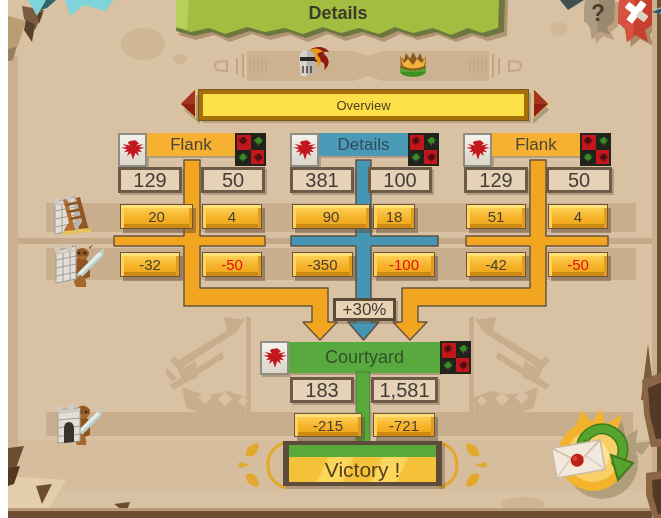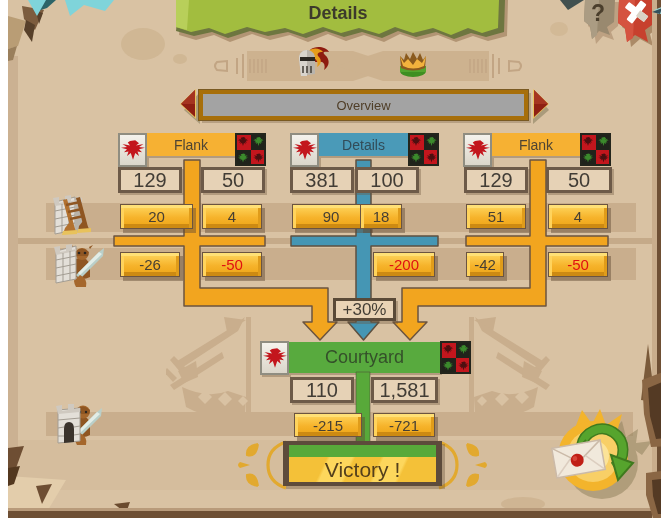--- a/index.html
+++ b/index.html
@@ -9,21 +9,21 @@
   .nbox{position:absolute;height:26px;box-sizing:border-box;background:#e6d2b6;
     border:3px solid #6d5a48;display:flex;align-items:center;justify-content:center;
     font-size:20px;color:#423d36;box-shadow:2px 2px 0 rgba(106,82,58,.35)}
   .gbtn{position:absolute;height:25px;box-sizing:border-box;
     background:linear-gradient(#ffd75f,#f6b32b 55%,#eda415);
     border:1px solid #6b5440;display:flex;align-items:center;justify-content:center;
     font-size:15px;color:#473f33;
     box-shadow:inset 0 3px 0 #ffe076,inset 3px 0 0 #ffd35c,inset -3px 0 0 #e09c1a,inset 0 -4px 0 #cd8a12,3px 4px 0 rgba(96,74,52,.45)}
   .red{color:#e01111}
   .hdrbar{position:absolute;height:23px;display:flex;align-items:center;justify-content:center;
-    font-size:14px;box-shadow:2px 2px 0 rgba(106,82,58,.35)}
+    font-size:17px;box-shadow:2px 2px 0 rgba(106,82,58,.35)}
   .flagbox{position:absolute;width:29px;height:34px;box-sizing:border-box;
     background:linear-gradient(#f4f2ec,#dbd6ca);border:2px solid #8f8d81;
     display:flex;align-items:center;justify-content:center;box-shadow:2px 2px 0 rgba(106,82,58,.35)}
 </style>
 </head>
 <body>
 <div id="stage">
 
 <svg class="abs" style="left:0px;top:0px" width="661" height="518">
   <ellipse cx="135" cy="44" rx="22" ry="16" fill="#d0b794"></ellipse>
@@ -158,21 +158,21 @@
   <polygon points="19,2 19,16 5,16" fill="#a53420"></polygon>
 </svg>
 
 <svg class="abs" style="left:519px;top:88px" width="26" height="36" viewBox="0 0 26 36">
   <polygon points="4,2 4,34 20,20" fill="#8a8060" opacity=".6" transform="translate(2,2)"></polygon>
   <polygon points="6,1 6,31 22,16" fill="#e8c25c"></polygon>
   <polygon points="7,2 7,29 21,16" fill="#8f1f12"></polygon>
   <polygon points="7,2 7,16 21,16" fill="#a53420"></polygon>
 </svg>
 
-<div class="abs" style="left:191px;top:90px;width:329px;height:30px;box-sizing:border-box;background:#a3a3a3;border:4px solid #a76f0b;outline:1px solid #7a5a22;display:flex;align-items:center;justify-content:center;font-size:13px;color:#4f3e28;box-shadow:3px 3px 0 rgba(106,82,58,.3)">Overview</div>
+<div class="abs" style="left:191px;top:90px;width:329px;height:30px;box-sizing:border-box;background:#fde047;border:4px solid #a76f0b;outline:1px solid #7a5a22;display:flex;align-items:center;justify-content:center;font-size:13px;color:#4f3e28;box-shadow:3px 3px 0 rgba(106,82,58,.3)">Overview</div>
 
 <svg class="abs" style="left:100px;top:158px" width="236" height="186" viewBox="0 0 236 186">
   <path d="M76,2 L92,2 L92,78 L157,78 L157,88 L92,88 L92,130 L220,130 L220,164 L229,164 L212,182 L195,164 L204,164 L204,148 L76,148 L76,88 L6,88 L6,78 L76,78 Z" fill="#f2a51f" stroke="#6b5440" stroke-width="1.5" stroke-linejoin="round"></path>
 </svg>
 
 <svg class="abs" style="left:277px;top:158px" width="160" height="186" viewBox="0 0 160 186">
   <path d="M71,2 L86,2 L86,78 L153,78 L153,88 L86,88 L86,164 L94,164 L78.5,182 L63,164 L71,164 L71,88 L6,88 L6,78 L71,78 Z" fill="#4596b4" stroke="#5d5040" stroke-width="1.5" stroke-linejoin="round"></path>
 </svg>
 
 <svg class="abs" style="left:375px;top:158px" width="235" height="186" viewBox="0 0 235 186">
@@ -262,50 +262,51 @@
       </g>
   <rect x="1" y="1" width="29" height="31" fill="none" stroke="#23251c" stroke-width="2"></rect>
 </svg>
 
 <div class="nbox" style="left:110px;top:167px;width:64px">129</div>
 
 <div class="nbox" style="left:193px;top:167px;width:64px">50</div>
 
 <div class="nbox" style="left:282px;top:167px;width:64px">381</div>
 
-<div class="nbox" style="left:347px;top:167px;width:64px">100</div>
+<div class="nbox" style="left:360px;top:167px;width:64px">100</div>
 
 <div class="nbox" style="left:456px;top:167px;width:64px">129</div>
 
 <div class="nbox" style="left:538px;top:167px;width:66px">50</div>
 
 <div class="gbtn" style="left:112px;top:204px;width:73px">20</div>
 
 <div class="gbtn" style="left:194px;top:204px;width:60px">4</div>
 
 <div class="gbtn" style="left:284px;top:204px;width:78px">90</div>
 
-<div class="gbtn" style="left:352px;top:204px;width:42px">18</div>
+<div class="gbtn" style="left:365px;top:204px;width:42px">18</div>
 
 <div class="gbtn" style="left:458px;top:204px;width:60px">51</div>
 
 <div class="gbtn" style="left:540px;top:204px;width:60px">4</div>
 
-<div class="gbtn" style="left:112px;top:252px;width:60px">-26</div>
+<div class="gbtn" style="left:112px;top:252px;width:60px">-32</div>
 
 <div class="gbtn" style="left:194px;top:252px;width:60px">
       <span class="red">-50</span>
     </div>
 
+<div class="gbtn" style="left:284px;top:252px;width:61px">-350</div>
 
 <div class="gbtn" style="left:365px;top:252px;width:62px">
-      <span class="red">-200</span>
+      <span class="red">-100</span>
     </div>
 
-<div class="gbtn" style="left:458px;top:252px;width:38px">-42</div>
+<div class="gbtn" style="left:458px;top:252px;width:60px">-42</div>
 
 <div class="gbtn" style="left:540px;top:252px;width:60px">
       <span class="red">-50</span>
     </div>
 
 <svg class="abs" style="left:39px;top:193px" width="48" height="43" viewBox="0 0 48 43">
   <polygon points="8,9 28,4 28,37 8,41" fill="#e3dfd8" stroke="#a39d93" stroke-width="1"></polygon>
   <polygon points="28,4 35,7 35,39 28,37" fill="#b9b3a9"></polygon>
   <polygon points="6,5 12,4 12,10 18,9 18,3 24,2 24,8 30,7 30,3 35,5 35,9 28,10 8,13" fill="#cfc9c0"></polygon>
   <g stroke="#a39d93" stroke-width="1" fill="none">
@@ -367,21 +368,21 @@
   <g transform="translate(23.5,25) scale(.34)">
         <path d="M-4,-12 L3,-13 L8,-9 L4,-6 L14,-8 L8,-4 L16,-3 L8,-1 L12,3 L6,2 L8,8 L3,4 L0,13 L-3,4 L-8,8 L-6,2 L-12,3 L-8,-1 L-16,-3 L-8,-4 L-14,-8 L-4,-6 L-7,-10 Z" fill="#4d0f10"></path>
       </g>
   <rect x="1" y="1" width="29" height="31" fill="none" stroke="#23251c" stroke-width="2"></rect>
 </svg>
 
 <svg class="abs" style="left:275px;top:370px" width="160" height="90" viewBox="0 0 160 90">
   <path d="M73,2 L87,2 L87,75 L153,75 L153,87 L6,87 L6,75 L73,75 Z" fill="#58a93a" stroke="#4a4334" stroke-width="1" stroke-opacity=".5"></path>
 </svg>
 
-<div class="nbox" style="left:282px;top:377px;width:64px;font-size:20px">110</div>
+<div class="nbox" style="left:282px;top:377px;width:64px;font-size:20px">183</div>
 
 <div class="nbox" style="left:363px;top:377px;width:67px;font-size:20px">1,581</div>
 
 <div class="gbtn" style="left:286px;top:413px;width:68px;height:24px">-215</div>
 
 <div class="gbtn" style="left:365px;top:413px;width:62px;height:24px">-721</div>
 
 <svg class="abs" style="left:46px;top:403px" width="48" height="43" viewBox="0 0 48 43">
   <path d="M24,14 Q33,11 36,20 L36,32 Q29,36 24,32 Z" fill="#8f5622"></path>
   <ellipse cx="29" cy="9" rx="7" ry="6.5" fill="#a5672c"></ellipse>

